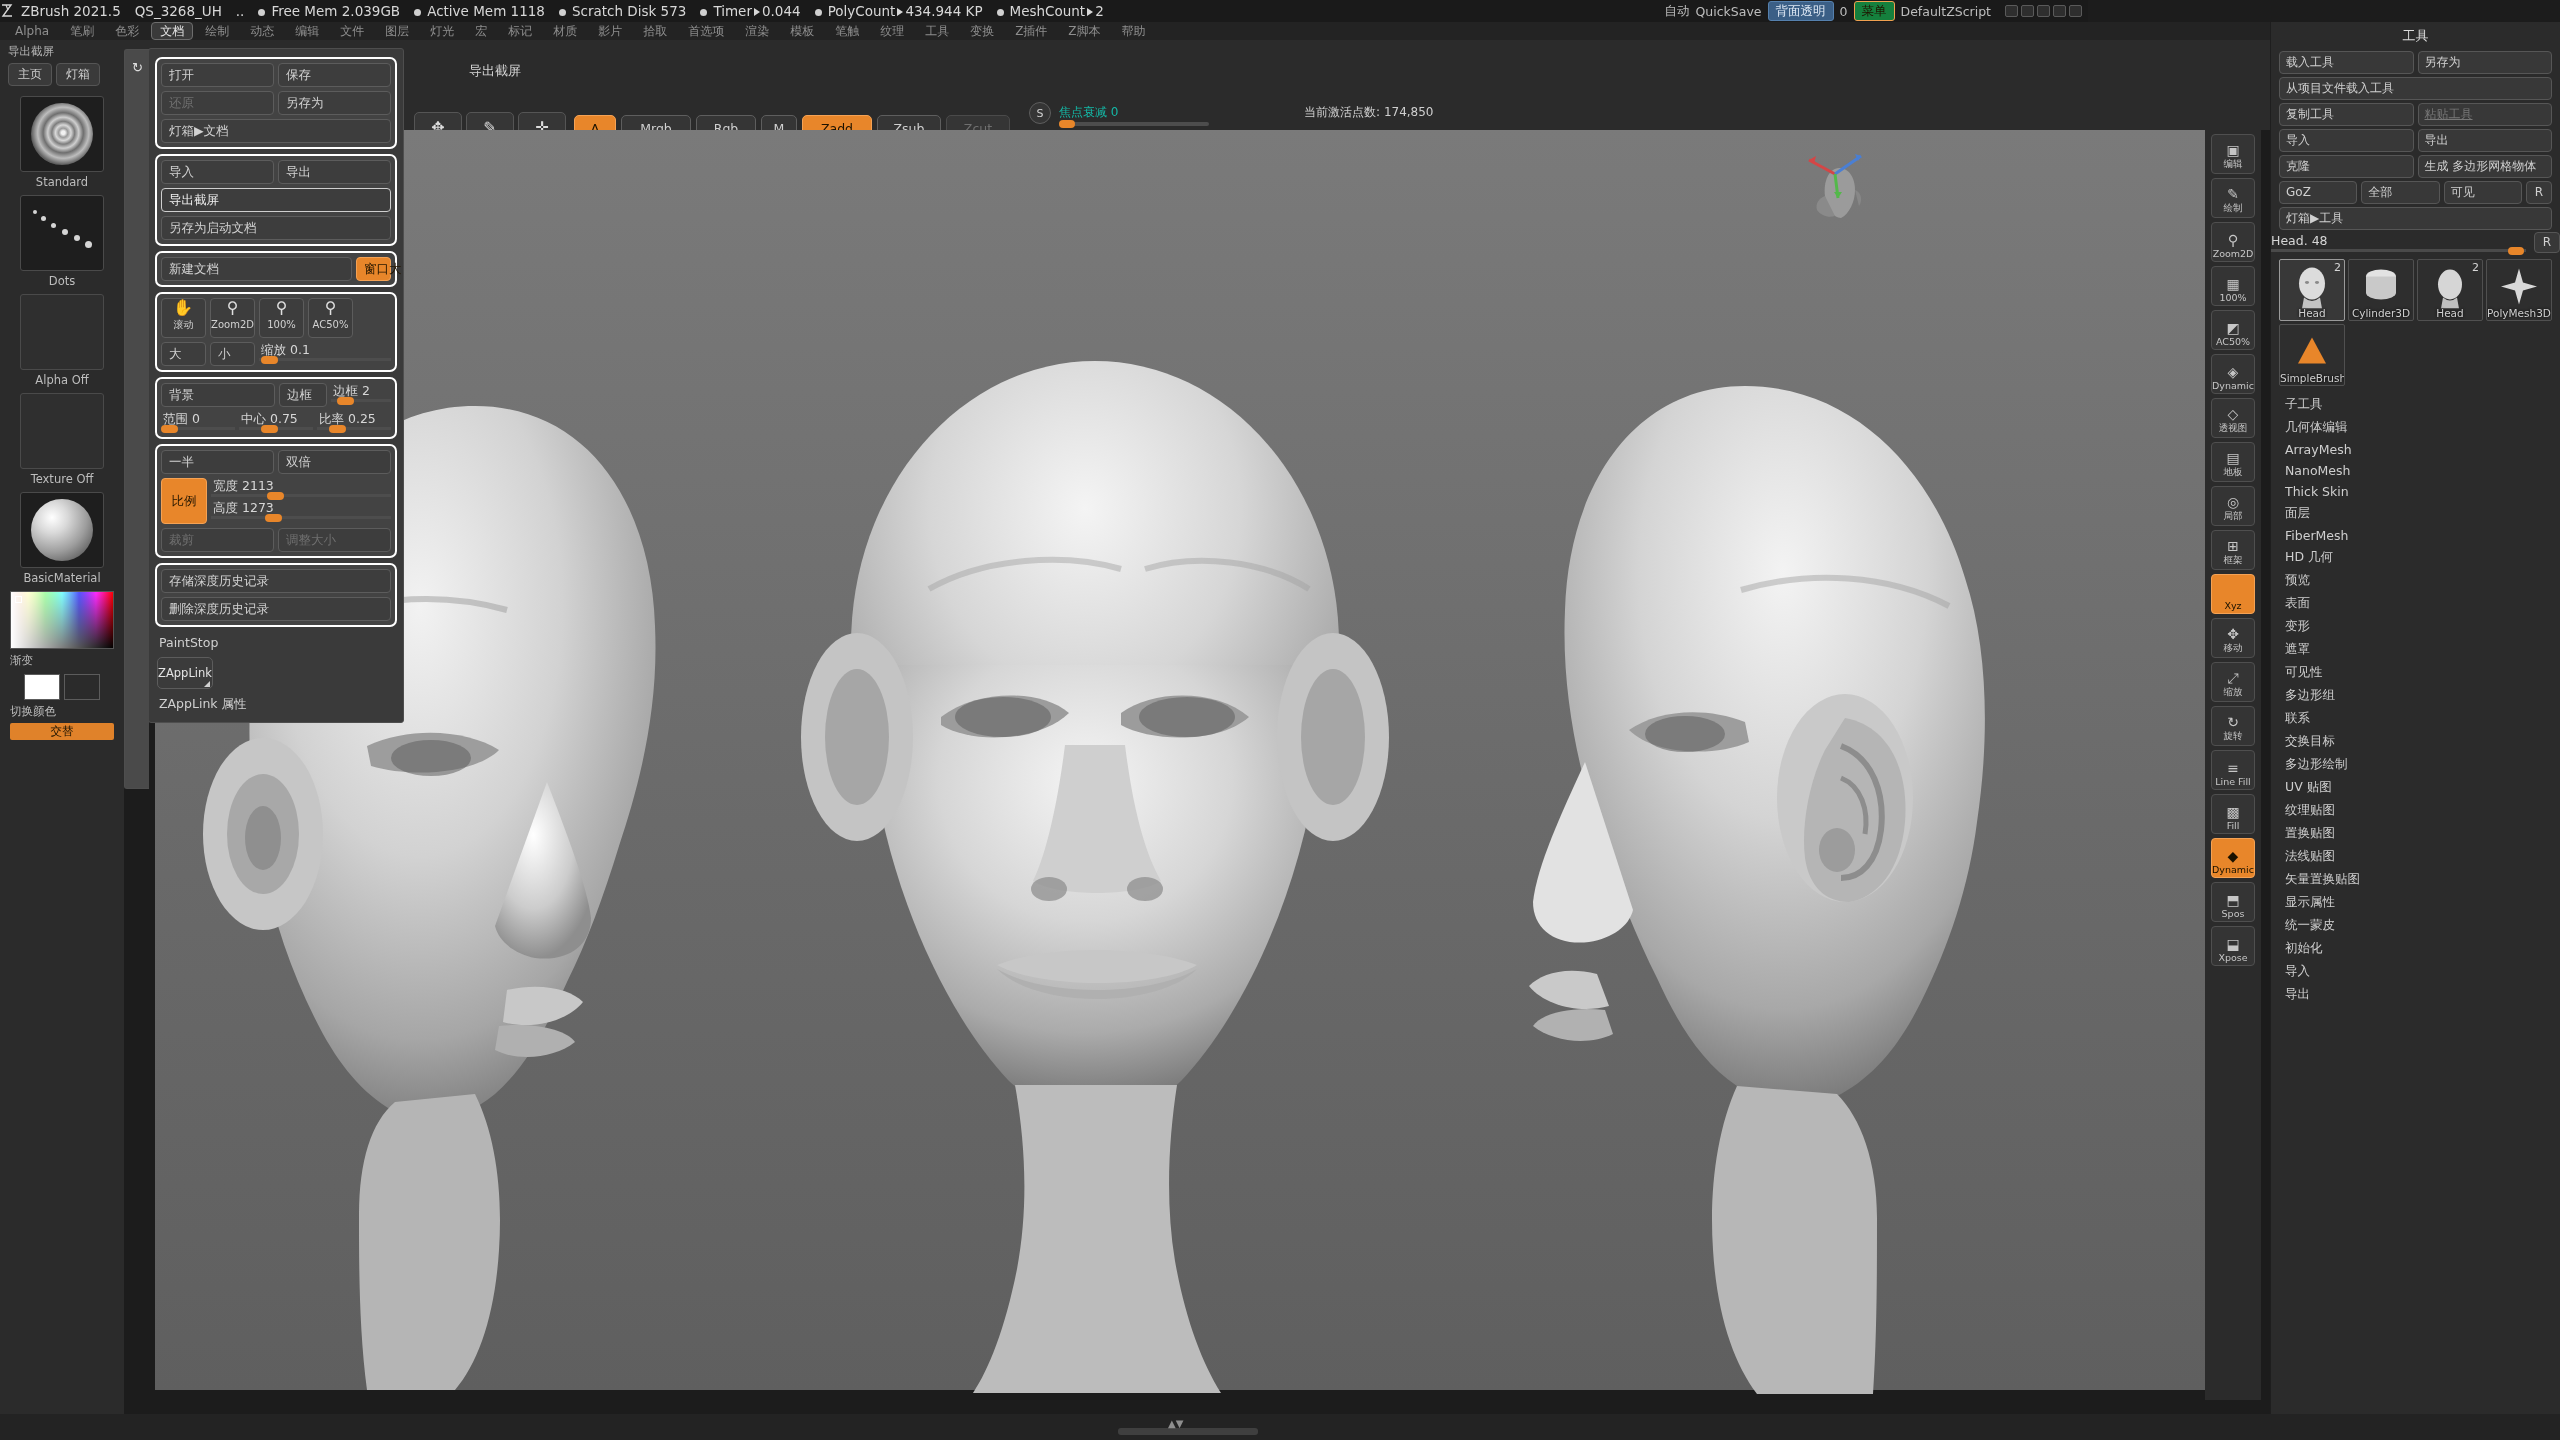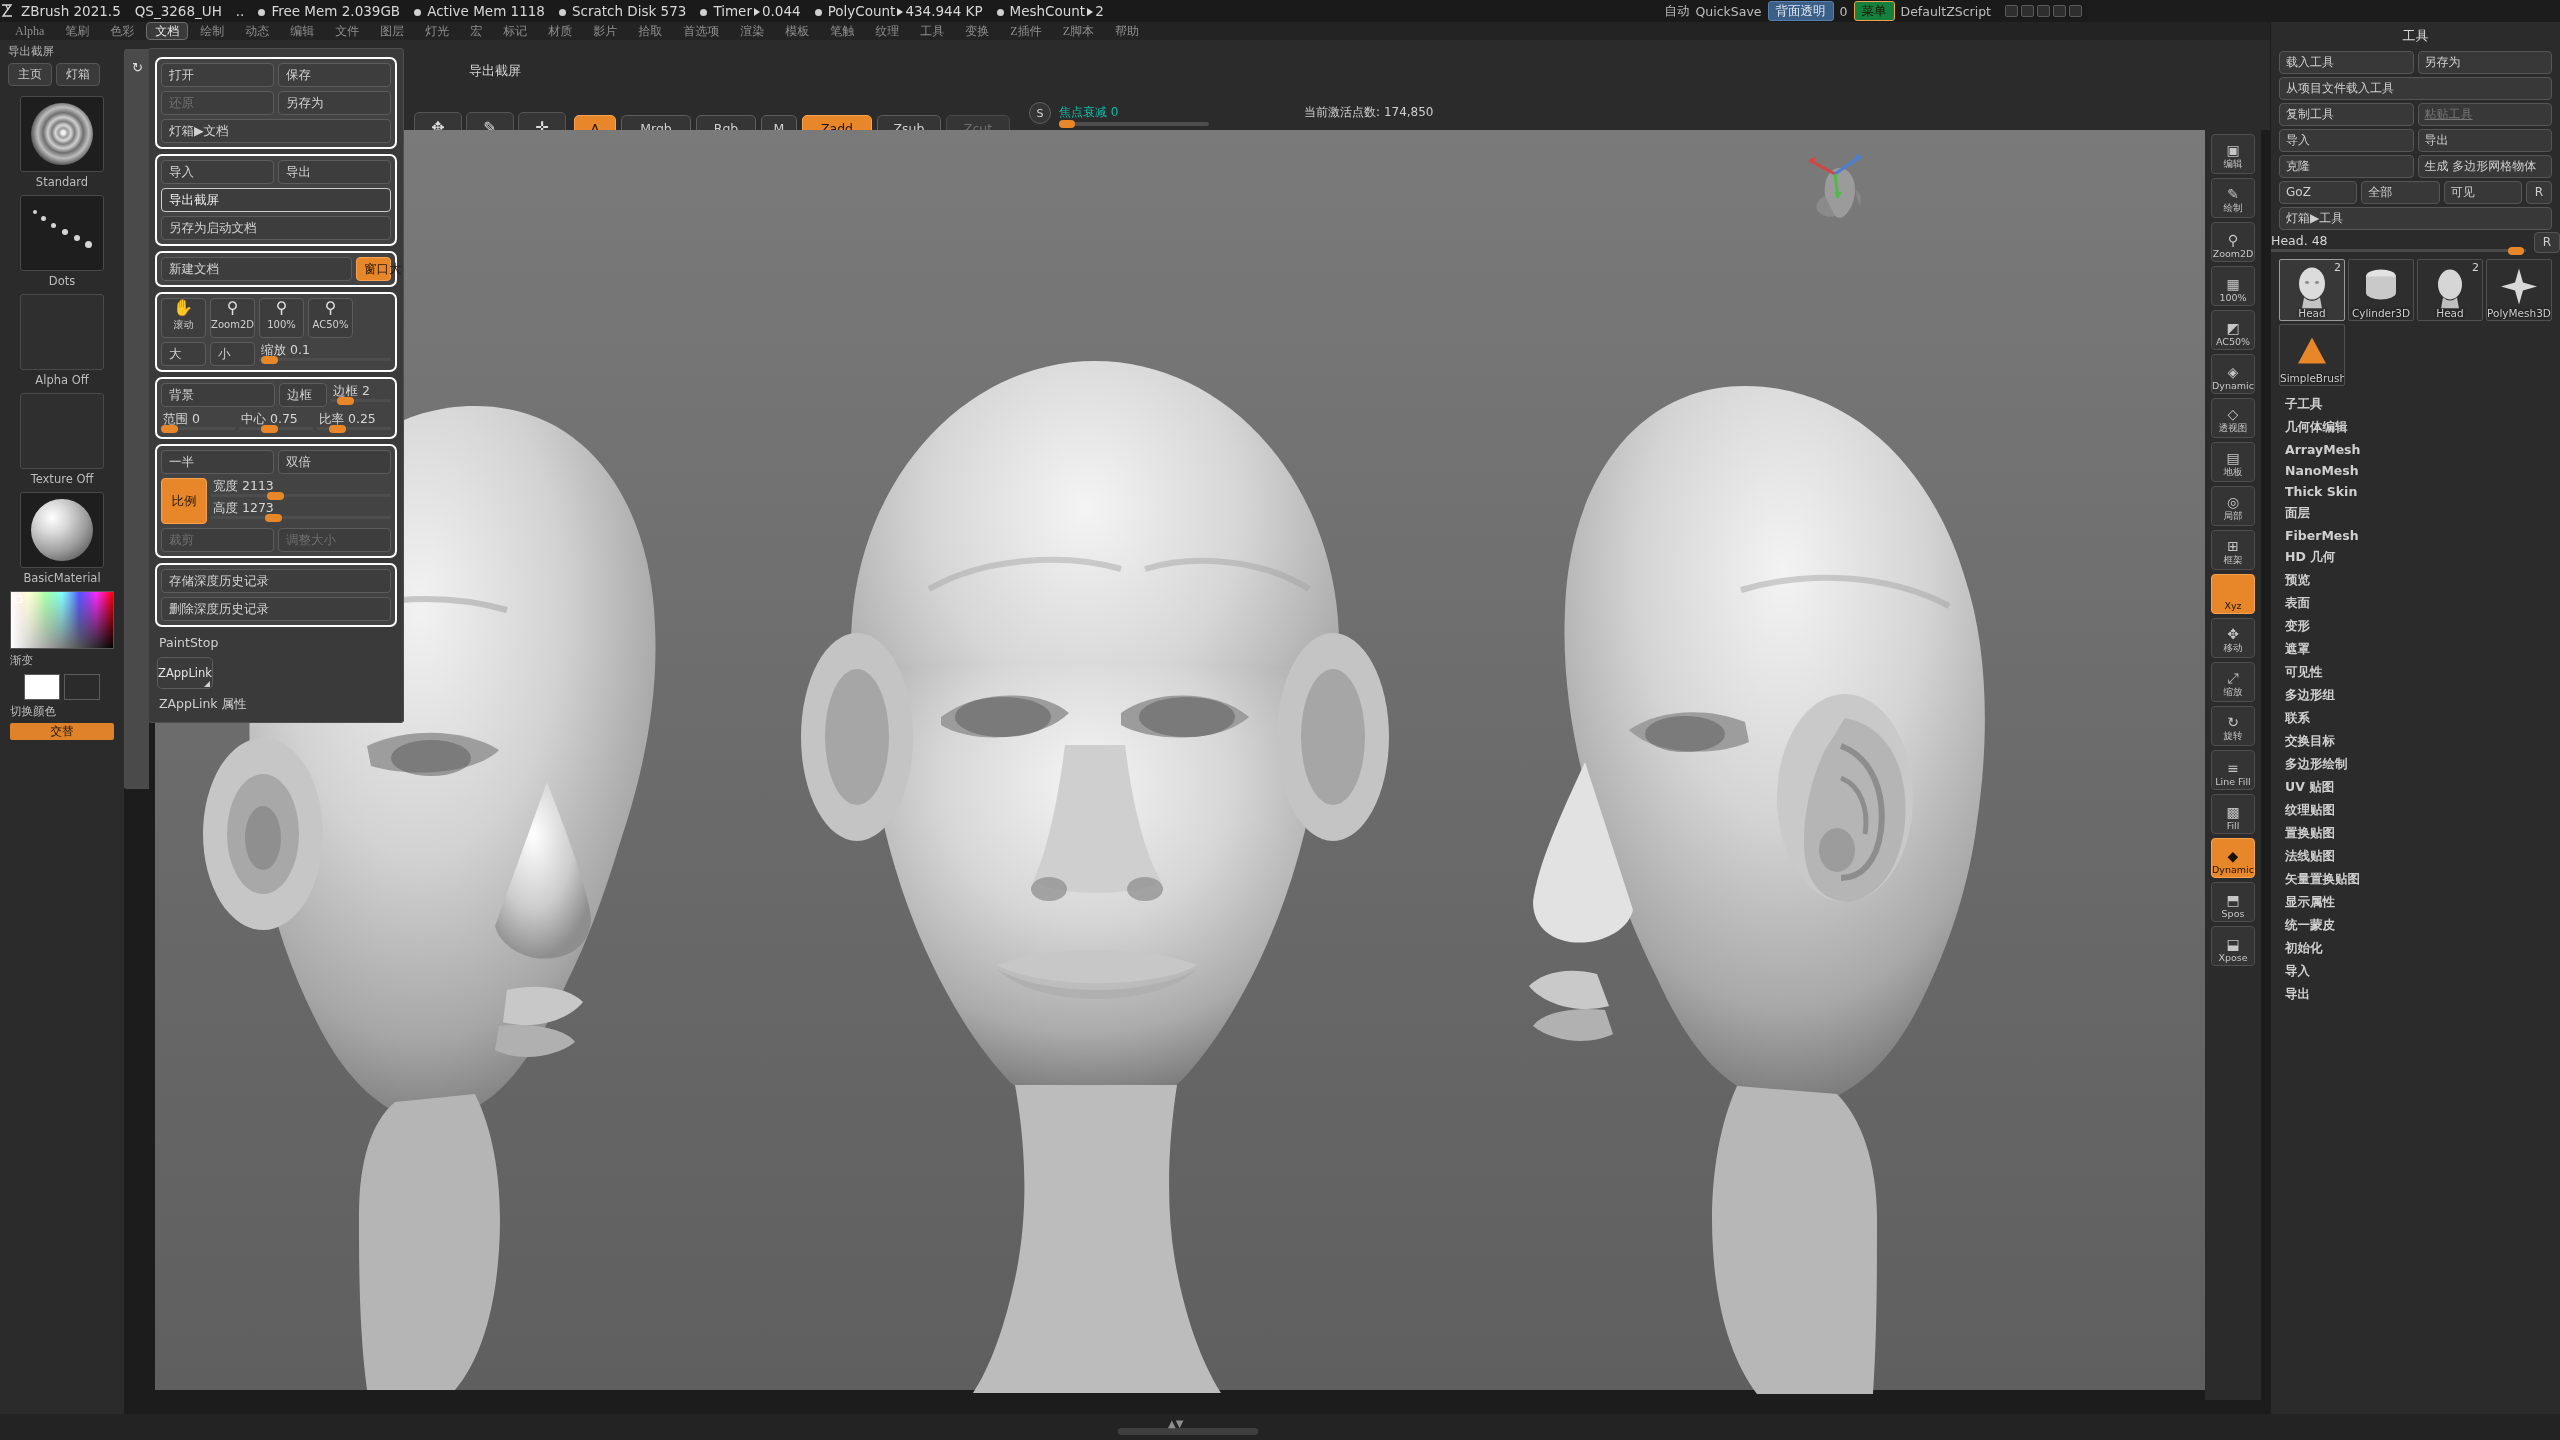--- a/index.html
+++ b/index.html
@@ -30,21 +30,21 @@
   .tb-btn.orange{ background:#15803d; color:#201500; border-color:#f0a050;}
   .tb-btn.blue{ background:#3b5f86; color:#dfe9f5; border-color:#5580ad;}
   .tb-plain{ color:#bdbdbd; }
   .winbtns{ display:flex; gap:3px; margin-left:8px;}
   .winbtns i{ width:13px;height:12px;border:1px solid #5a5a5a;display:block;border-radius:2px;background:#2e2e2e;}
 
   
   .menubar{
     position:absolute; left:0; top:22px; width:2560px; height:18px;
     background:#232323; display:flex; align-items:center; padding-left:6px;
-    gap:3px; font-size:12px;font-family:Liberation Serif, serif;
+    gap:3px; font-size:12px;
   }
   .menubar .mi{
     padding:1px 8px; color:#8e8e8e; border-radius:4px; line-height:14px;
     border:1px solid transparent;
   }
   .menubar .mi.active{ color:#e8e8e8; background:#3a3a3a; border-color:#6d6d6d;}
 
   
   .leftrail{
     position:absolute; left:0; top:40px; width:124px; bottom:0;
@@ -154,21 +154,21 @@
   .thumbs{ display:flex;flex-wrap:wrap;gap:3px;margin:4px 8px 0 8px;}
   .thumb{ width:66px;height:62px;border:1px solid #505050;background:#2e2e2e;
     position:relative; border-radius:2px; overflow:hidden;}
   .thumb.sel{ border-color:#9a9a9a; background:#383838;}
   .thumb .cap{ position:absolute;left:0;right:0;bottom:1px;text-align:center;
     font-size:10.5px;color:#cfcfcf; text-shadow:0 0 3px #000;}
   .thumb .num{ position:absolute;right:3px;top:1px;font-size:11px;color:#d7d7d7;}
   .thumb .orb{ position:absolute;left:50%;top:46%;transform:translate(-50%,-50%);}
 
   .rplist{ margin-top:7px; }
-  .rplist .it{ font-size:12.5px;color:#cfcfcf;padding:3px 0 3px 14px;font-weight:bold;}
+  .rplist .it{ font-size:12.5px;color:#cfcfcf;padding:3px 0 3px 14px;}
   .dropdown{
     position:absolute; left:148px; top:48px; width:256px;
     background:#3a3a3a; border:1px solid #4e4e4e; border-radius:3px;
     padding:3px 0 6px 0;
   }
   .dd-handle{ position:absolute; left:-25px; top:0; width:25px; height:740px;
     background:#4a4a4a; border:1px solid #4e4e4e; border-right:none; border-radius:3px 0 0 3px;}
   .dd-handle .rot{ position:absolute;left:7px;top:10px;font-size:13px;color:#dcdcdc;}
   .dd-sec{ background:#434343; border:2px solid #ffffff; border-radius:7px;
     margin:5px 6px; padding:4px; }

